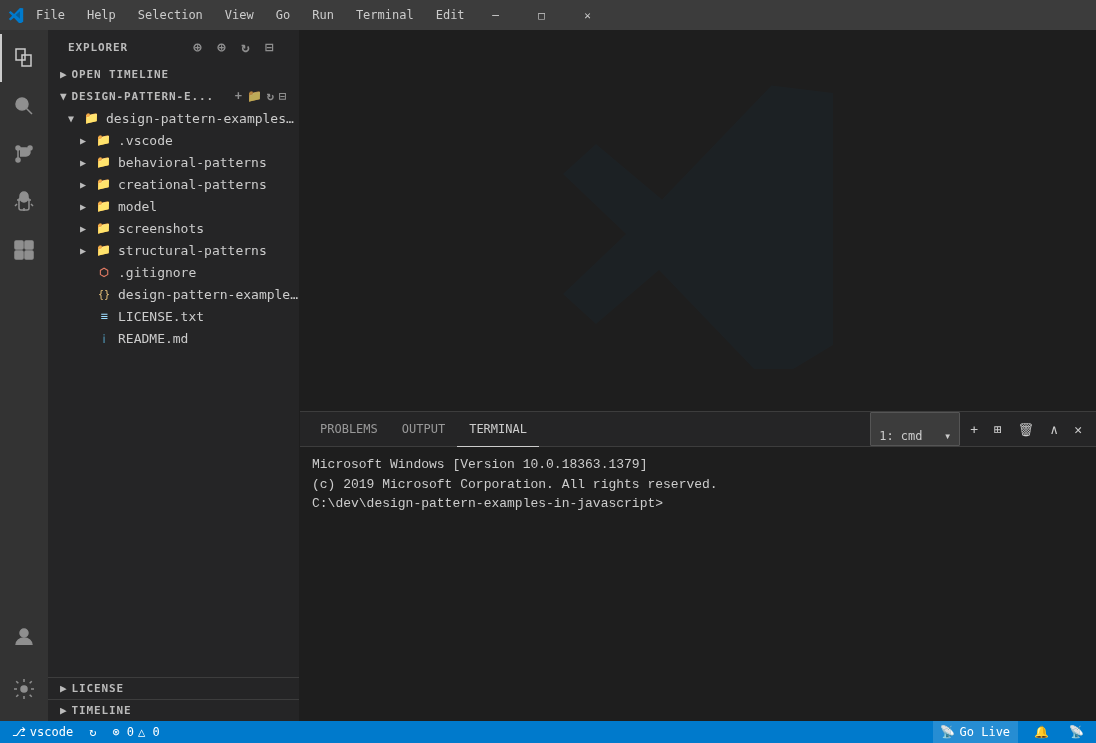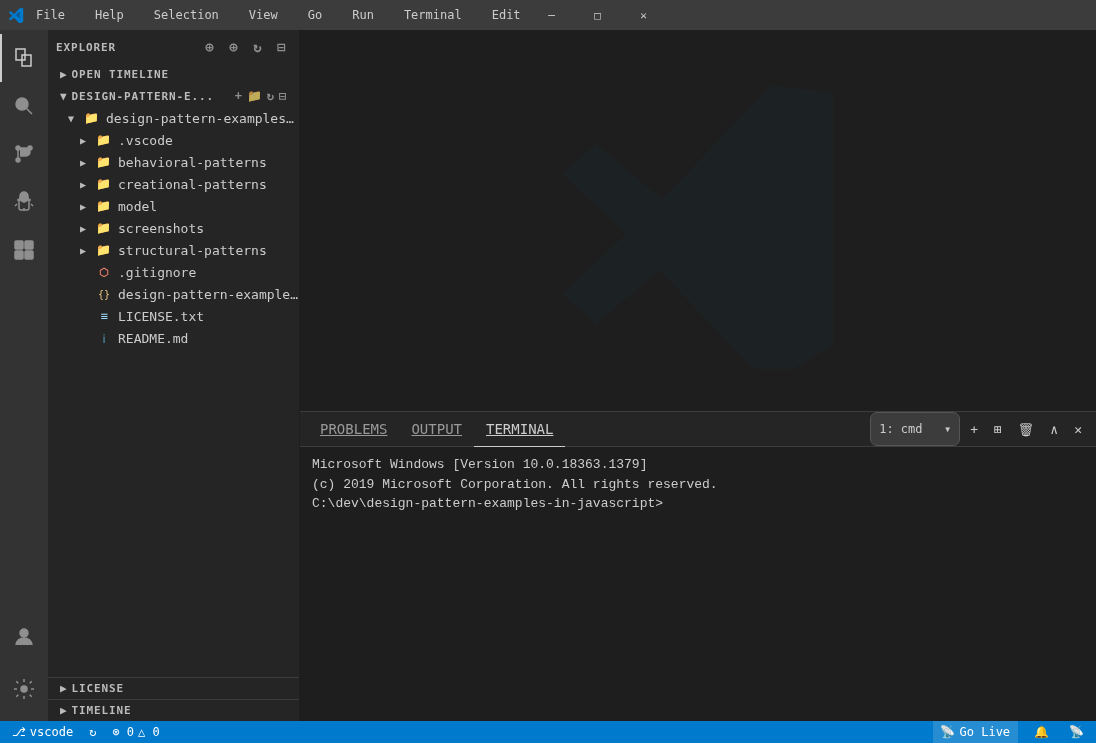--- a/index.html
+++ b/index.html
@@ -20,21 +20,21 @@
       background: #3c3c3c;
       height: 30px;
       display: flex;
       align-items: center;
       padding: 0 8px;
       flex-shrink: 0;
       user-select: none;
     }
     #title-bar .menu-items {
       display: flex;
-      gap: 14px;
+      gap: 6px;
       font-size: 12px;
       color: #cccccc;
     }
     #title-bar .menu-item {
       padding: 2px 8px;
       cursor: pointer;
     }
     #title-bar .title {
       flex: 1;
       text-align: center;
@@ -103,21 +103,21 @@
       display: flex;
       flex-direction: column;
       flex-shrink: 0;
       overflow: hidden;
       border-right: 1px solid #1e1e1e;
     }
     #sidebar-header {
       display: flex;
       align-items: center;
       justify-content: space-between;
-      padding: 8px 8px;
+      padding: 8px 20px;
       font-size: 11px;
       font-weight: 700;
       letter-spacing: 0.08em;
       color: #bbbbbb;
       flex-shrink: 0;
     }
     #sidebar-header .header-icons {
       display: flex;
       gap: 6px;
     }
@@ -228,24 +228,23 @@
       background: #252526;
       height: 35px;
       border-bottom: 1px solid #3d3d3d;
       padding: 0 8px;
     }
     .term-tab {
       padding: 0 12px;
       height: 35px;
       display: flex;
       align-items: center;
-      font-size: 14px;
+      font-size: 12px;
       cursor: pointer;
       color: #999999;
-      text-decoration: underline;
     }
     .term-tab.active {
       color: #cccccc;
       border-bottom: 1px solid #cccccc;
     }
 
     #terminal-controls {
       margin-left: auto;
       display: flex;
       align-items: center;
@@ -257,24 +256,23 @@
       align-items: center;
       padding: 0 6px;
       cursor: pointer;
       color: #cccccc;
       font-size: 13px;
       border-radius: 3px;
     }
 
     .term-dropdown {
       display: flex;
-      align-items: center;
       background: #3c3c3c;
       border: 1px solid #555;
-      border-radius: 7px;
+      border-radius: 1px;
       padding: 16px 8px;
       font-size: 12px;
       color: #cccccc;
       cursor: pointer;
       height: 24px;
       min-width: 90px;
       gap: 4px;
     }
 
     #terminal-content {

